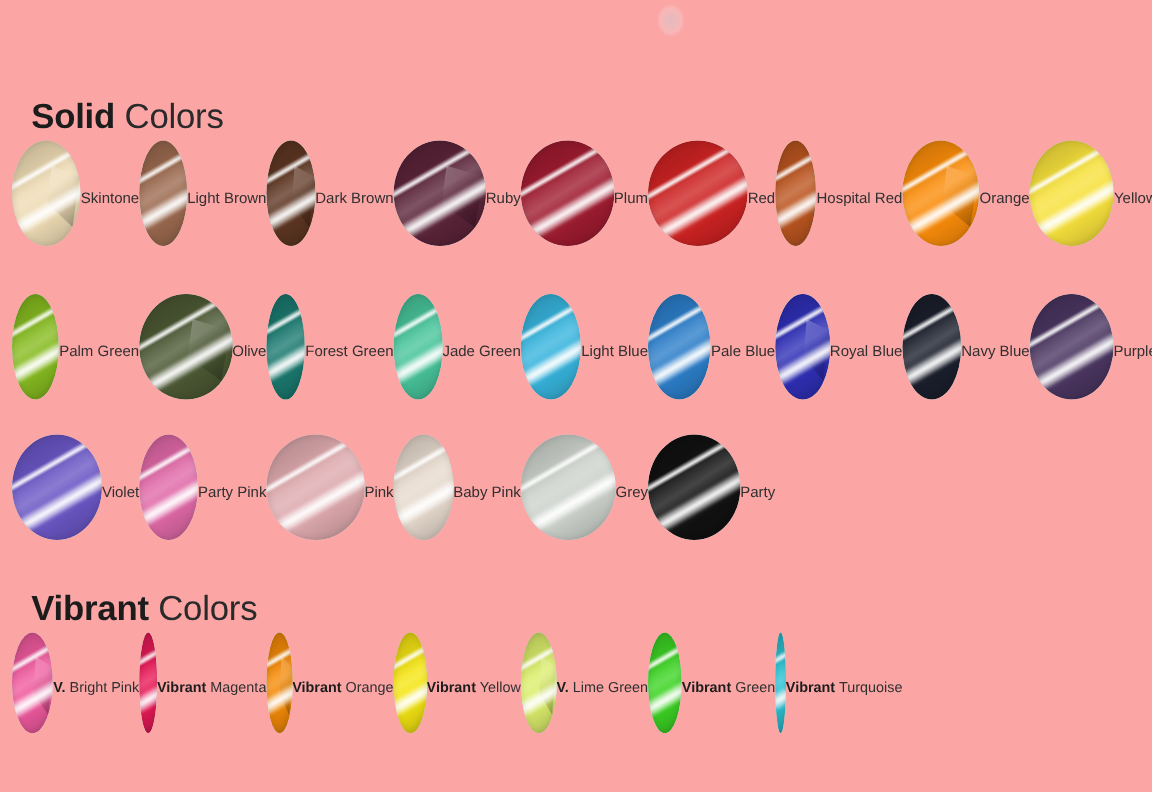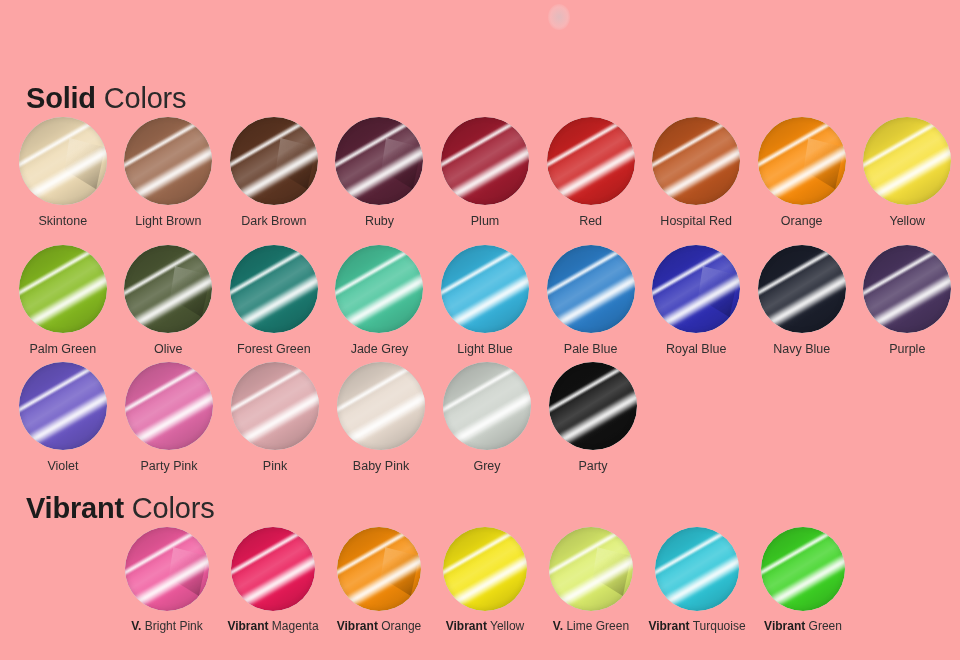--- a/index.html
+++ b/index.html
@@ -49,27 +49,27 @@
     left: 0;
     width: 960px;
     display: flex;
     flex-direction: row;
     justify-content: flex-start;
     align-items: flex-start;
   }
   #row-solid-1 { top: 117px; }
   #row-solid-2 { top: 245px; }
   #row-solid-3 { top: 362px; }
-  #row-vibrant-1 { top: 527px; justify-content: center; }
+  #row-vibrant-1 { top: 527px; }
 
   .swatch-cell {
     width: 106px;
     margin-right: 0px;
     display: flex;
-    flex-direction: column;
+    flex-direction: row;
     align-items: center;
   }
   
   .swatch-row { padding-left: 10px; box-sizing: border-box; }
 
   .swatch-disc {
     position: relative;
     width: 88px;
     height: 88px;
     border-radius: 50%;
@@ -358,21 +358,21 @@
       </div>
       <div class="swatch-cell">
         <div class="swatch-disc">
           <div class="disc-base" style="background: rgb(72, 196, 155);"></div>
           <div class="disc-shade"></div>
           <div class="disc-sheen"></div>
           <div class="disc-gloss-thin"></div>
           <div class="disc-gloss-wide"></div>
           <div class="disc-edge"></div>
         </div>
-        <div class="swatch-label"><span>Jade Grey</span></div>
+        <div class="swatch-label"><span>Jade Green</span></div>
       </div>
       <div class="swatch-cell">
         <div class="swatch-disc">
           <div class="disc-base" style="background: rgb(55, 180, 221);"></div>
           <div class="disc-shade"></div>
           <div class="disc-sheen"></div>
           <div class="disc-gloss-thin"></div>
           <div class="disc-gloss-wide"></div>
           <div class="disc-edge"></div>
         </div>
@@ -551,35 +551,35 @@
           <div class="disc-sheen"></div>
           <div class="disc-flap"></div>
           <div class="disc-gloss-thin"></div>
           <div class="disc-gloss-wide"></div>
           <div class="disc-edge"></div>
         </div>
         <div class="swatch-label"><span class="lbl-prefix">V.</span><span> Lime Green</span></div>
       </div>
       <div class="swatch-cell">
         <div class="swatch-disc">
+          <div class="disc-base" style="background: rgb(61, 212, 36);"></div>
+          <div class="disc-shade"></div>
+          <div class="disc-sheen"></div>
+          <div class="disc-gloss-thin"></div>
+          <div class="disc-gloss-wide"></div>
+          <div class="disc-edge"></div>
+        </div>
+        <div class="swatch-label"><span class="lbl-prefix">Vibrant</span><span> Green</span></div>
+      </div>
+      <div class="swatch-cell">
+        <div class="swatch-disc">
           <div class="disc-base" style="background: rgb(47, 198, 216);"></div>
           <div class="disc-shade"></div>
           <div class="disc-sheen"></div>
           <div class="disc-gloss-thin"></div>
           <div class="disc-gloss-wide"></div>
           <div class="disc-edge"></div>
         </div>
         <div class="swatch-label"><span class="lbl-prefix">Vibrant</span><span> Turquoise</span></div>
       </div>
-      <div class="swatch-cell">
-        <div class="swatch-disc">
-          <div class="disc-base" style="background: rgb(61, 212, 36);"></div>
-          <div class="disc-shade"></div>
-          <div class="disc-sheen"></div>
-          <div class="disc-gloss-thin"></div>
-          <div class="disc-gloss-wide"></div>
-          <div class="disc-edge"></div>
-        </div>
-        <div class="swatch-label"><span class="lbl-prefix">Vibrant</span><span> Green</span></div>
-      </div>
     </div>
 
 </div>
 
 </body></html>

